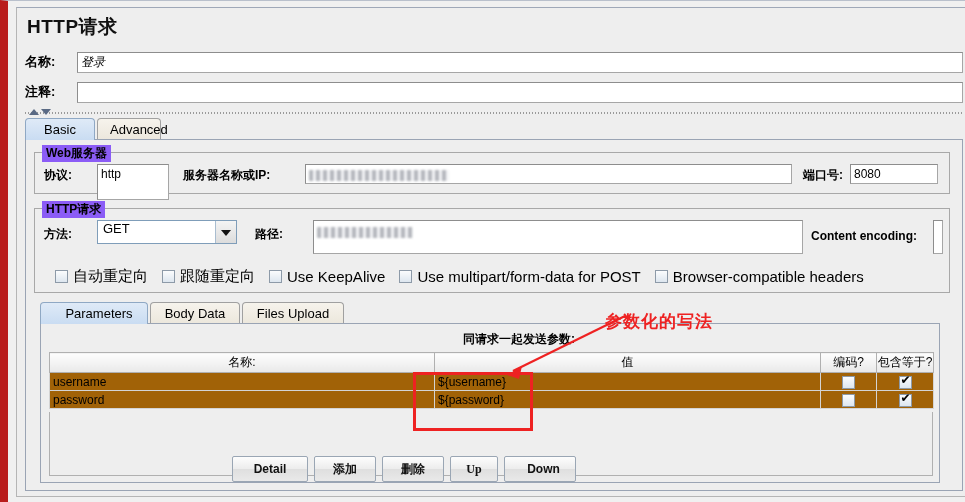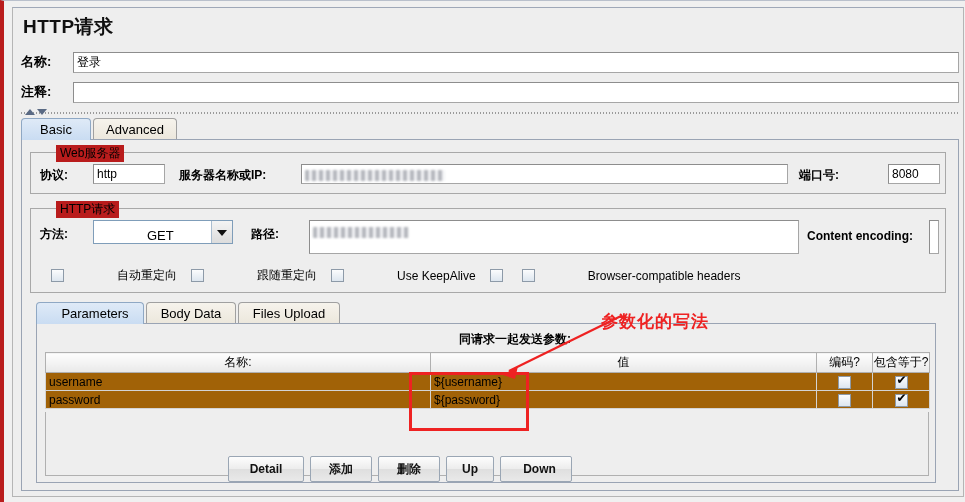--- a/index.html
+++ b/index.html
@@ -15,21 +15,21 @@
     overflow: hidden;
     position: relative;
   }
 
   
   #root {
     position: absolute;
     left: 0; top: 0;
     width: 965px; height: 502px;
     background: #f0f0f0;
-    border-left: 4px solid #b91c1c;
+    border-left: 8px solid #b91c1c;
     border-top: 1px solid #b9c0cc;
   }
   .panel {
     position: absolute;
     left: 8px; top: 6px;
     width: 952px; height: 490px;
     background: #eeeeee;
     border: 1px solid #b5b5b5;
     border-top-color: #9fa8b8;
   }
@@ -125,42 +125,40 @@
   
   .group {
     position: absolute;
     border: 1px solid #a8a8a8;
     background: transparent;
   }
   .group > .legend {
     position: absolute;
     top: -8px; left: 7px;
     padding: 0 4px;
-    background: #b91c1c;
-    font-size: 12px;
-    font-weight: normal;
-    white-space: nowrap;
-    margin-left: 18px;
+    background: #8b5cf6;
+    font-size: 12px;
+    font-weight: bold;
+    white-space: nowrap;
   }
   .lbl {
     position: absolute;
     font-size: 12px;
     font-weight: bold;
     white-space: nowrap;
   }
 
   
   .combo {
     position: absolute;
     background: #ffffff;
     border: 1px solid #7f9db9;
     height: 24px;
     display: flex;
-    align-items: flex-end;
-    padding-left: 48px;
+    align-items: flex-start;
   }
   .combo .cval {
     flex: 1 1 auto;
     padding-left: 5px;
     font-size: 13px;
     white-space: nowrap;
     overflow: hidden;
   }
   .combo .cbtn {
     width: 21px; height: 22px;
@@ -192,21 +190,21 @@
     white-space: nowrap;
   }
   .cbbox {
     width: 13px; height: 13px;
     border: 1px solid #8d9aa8;
     background: linear-gradient(to bottom, #fbfcfd 0%, #dde6ef 100%);
     margin-right: 5px;
     flex: none;
     position: relative;
   }
-  .cblabel { font-size: 12px; margin-left: 48px; }
+  .cblabel { font-size: 15px; }
 
   
   .tblcaption {
     position: absolute;
     font-size: 12px;
     font-weight: bold;
     white-space: nowrap;
   }
   .tbl {
     position: absolute;
@@ -316,57 +314,57 @@
 </head>
 <body>
 
 <div id="root">
   <div class="panel">
 
     <div class="title">HTTP请求</div>
 
     <div class="hdr-row" style="top:44px; width:938px;">
       <span class="hdr-label">名称:</span>
-      <div class="textfield" style="position:absolute; left:52px; top:0; width:886px; height:21px;">登录</div>
+      <div class="textfield" style="position:absolute; left:52px; top:0; width:886px; height:21px;font-style:italic;">登录</div>
     </div>
 
     <div class="hdr-row" style="top:74px; width:938px;">
       <span class="hdr-label">注释:</span>
       <div class="textfield" style="position:absolute; left:52px; top:0; width:886px; height:21px;"></div>
     </div>
 
     <div class="splitter">
       <span class="tri tri-up"></span>
       <span class="tri tri-down"></span>
     </div>
 
     <div class="tabstrip" style="left:8px; top:110px; width:938px;">
       <div class="tab sel" style="left:0; width:70px;">
         <span>Basic</span>
       </div>
-      <div class="tab" style="left:72px; width:84px;">
+      <div class="tab" style="left:72px; width:64px;">
         <span>Advanced</span>
       </div>
     </div>
 
     <div class="tabbody" style="left:8px; top:131px; width:938px; height:352px;">
 
       <div class="group" style="left:8px; top:12px; width:916px; height:42px;">
         <span class="legend">Web服务器</span>
 
         <span class="lbl" style="left:9px; top:14px;">协议:</span>
-        <div class="textfield" style="position:absolute; left:62px; top:11px; width:72px; height:20px;">http</div>
+        <div class="textfield" style="position:absolute; left:62px; top:11px; width:72px; height:36px;">http</div>
 
         <span class="lbl" style="left:148px; top:14px;">服务器名称或IP:</span>
         <div class="textfield" style="position:absolute; left:270px; top:11px; width:487px; height:20px;">
           <span class="redacted" style="width:140px; margin-top:2px;"></span>
         </div>
 
         <span class="lbl" style="left:768px; top:14px;">端口号:</span>
-        <div class="textfield" style="position:absolute; left:857px; top:11px; width:52px; height:20px;">8080</div>
+        <div class="textfield" style="position:absolute; left:815px; top:11px; width:88px; height:20px;">8080</div>
       </div>
 
       <div class="group" style="left:8px; top:68px; width:916px; height:85px;">
         <span class="legend">HTTP请求</span>
 
         <span class="lbl" style="left:9px; top:17px;">方法:</span>
         <div class="combo" style="left:62px; top:11px; width:140px;">
           <span class="cval">GET</span>
           <span class="cbtn"></span>
         </div>
@@ -387,20 +385,21 @@
           <span class="cbitem">
             <span class="cbbox"></span>
             <span class="cblabel">跟随重定向</span>
           </span>
           <span class="cbitem">
             <span class="cbbox"></span>
             <span class="cblabel">Use KeepAlive</span>
           </span>
           <span class="cbitem">
             <span class="cbbox"></span>
+            <span class="cblabel">Use multipart/form-data for POST</span>
           </span>
           <span class="cbitem">
             <span class="cbbox"></span>
             <span class="cblabel">Browser-compatible headers</span>
           </span>
         </div>
       </div>
 
       <div class="tabstrip" style="left:14px; top:162px; width:900px;">
         <div class="tab sel" style="left:0; width:108px;padding-left:22px;">
@@ -459,21 +458,21 @@
 
         <div class="tblfill" style="left:8px; top:88px; width:884px; height:64px;"></div>
       </div>
 
     </div>
 
     <div class="btnbar" style="left:215px; top:448px;">
       <div class="btn" style="width:76px;">Detail</div>
       <div class="btn" style="width:62px;">添加</div>
       <div class="btn" style="width:62px;padding-left:12px;">删除</div>
-      <div class="btn" style="width:48px;">Up</div>
+      <div class="btn" style="width:48px;font-family:Liberation Serif, serif;">Up</div>
       <div class="btn" style="width:72px;padding-left:19px;">Down</div>
     </div>
 
   </div>
 
   <div class="anno-text" style="left:597px; top:309px; color:#ee2222;">参数化的写法</div>
 
   <svg class="anno-arrow" viewBox="0 0 965 502">
     <line x1="617" y1="315" x2="505" y2="370" stroke="#ee2222" stroke-width="2.2"></line>
     <polygon points="499,374 514,365 511,378" fill="#ee2222"></polygon>

